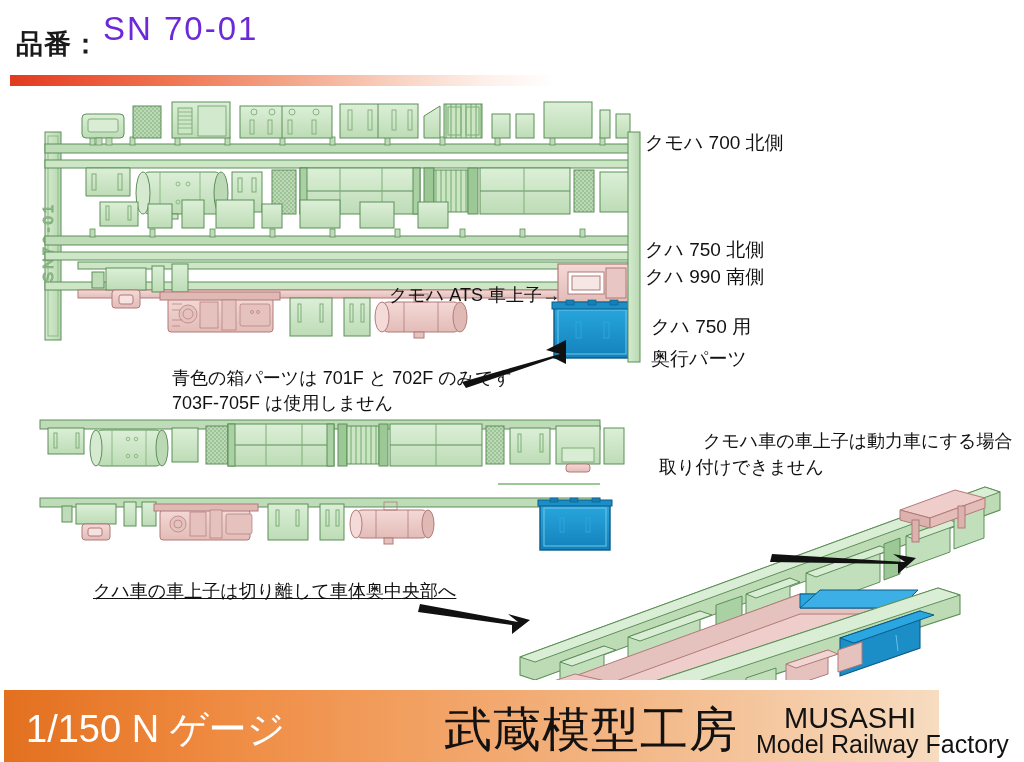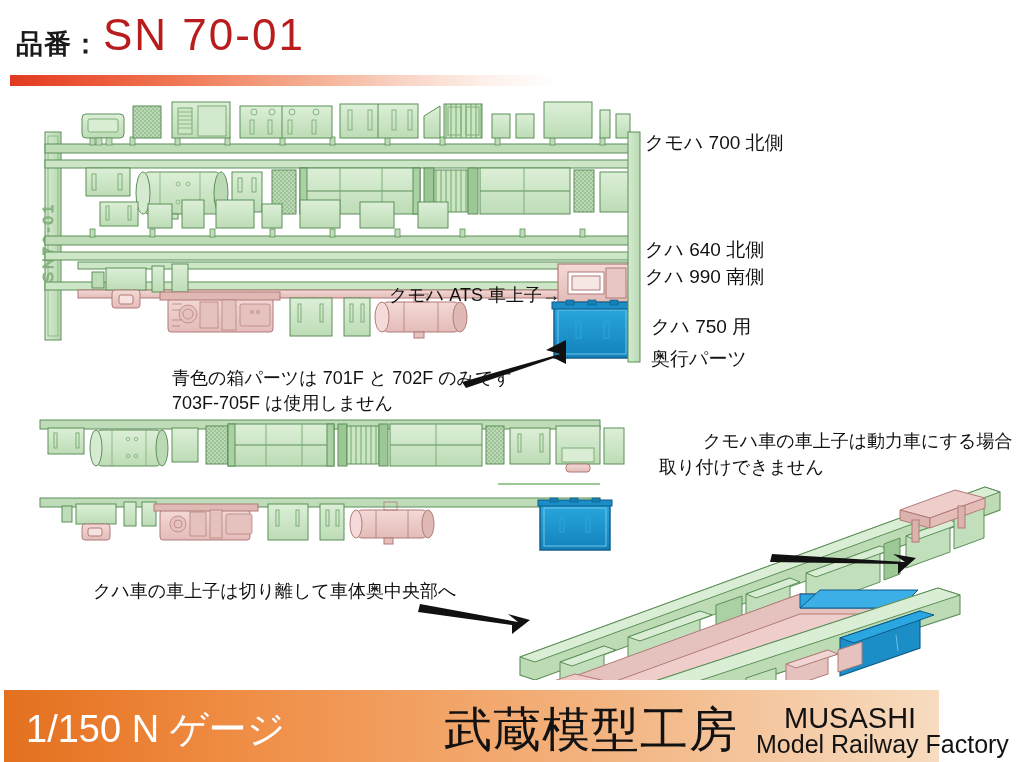--- a/index.html
+++ b/index.html
@@ -14,21 +14,21 @@
 
   
   .hdr{position:absolute;left:0;top:0;width:1004px;height:92px;}
   .hdr-label{
     position:absolute;left:16px;top:26px;
     font-size:27px;font-weight:700;color:#1a1a1a;letter-spacing:1px;
     white-space:nowrap;
   }
   .hdr-code{
     position:absolute;left:103px;top:10px;
-    font-size:44px;font-weight:400;color:#b91c1c;
+    font-size:33px;font-weight:400;color:#6d28d9;
     letter-spacing:2px;white-space:nowrap;
   }
   .hdr-rule{
     position:absolute;left:10px;top:75px;width:720px;height:11px;
     background:linear-gradient(to right,#e03a20 0%,#e8492c 6%,#ef7450 22%,#f4a98c 40%,#f9d5c6 55%,#fdf0ea 66%,#ffffff 76%,#ffffff 100%);
   }
 
   
   .canvas{position:absolute;left:0;top:92px;width:1024px;height:588px;}
 
@@ -536,35 +536,35 @@
           <path d="M772 462 L905 470 L893 462 L916 466 L898 482 L898 472 L770 470 Z" fill="#111"></path>
         </g>
         <g>
           <path d="M420 512 L518 530 L508 522 L530 528 L512 542 L512 533 L418 520 Z" fill="#111"></path>
         </g>
       </g>
     </svg>
 
     <div class="note n19" style="left:645px;top:38px;">クモハ 700 北側</div>
 
-    <div class="note n19" style="left:645px;top:145px;">クハ 640 北側</div>
+    <div class="note n19" style="left:645px;top:145px;">クハ 750 北側</div>
     <div class="note n19" style="left:645px;top:172px;">クハ 990 南側</div>
 
     <div class="note n19" style="left:651px;top:222px;">クハ 750 用</div>
     <div class="note n19" style="left:651px;top:248px;margin-top:6px;">奥行パーツ</div>
 
     <div class="note n18" style="left:389px;top:192px;">クモハ ATS 車上子→</div>
 
     <div class="note n18" style="left:172px;top:275px;">青色の箱パーツは 701F と 702F のみです</div>
     <div class="note n18" style="left:172px;top:300px;">703F-705F は使用しません</div>
 
     <div class="note n18" style="left:659px;top:338px;margin-left:44px;">クモハ車の車上子は動力車にする場合</div>
     <div class="note n18" style="left:659px;top:364px;">取り付けできません</div>
 
-    <div class="note n18" style="left:93px;top:488px;">クハ車の車上子は切り離して車体奥中央部へ</div>
+    <div class="note n18" style="left:93px;top:488px;text-decoration:underline;">クハ車の車上子は切り離して車体奥中央部へ</div>
   </div>
 
   <div class="ftr">
     <div class="ftr-scale">1/150 N ゲージ</div>
     <div class="ftr-jp">武蔵模型工房</div>
     <div class="ftr-en1">MUSASHI</div>
     <div class="ftr-en2">Model Railway Factory</div>
   </div>
 
 </div>

